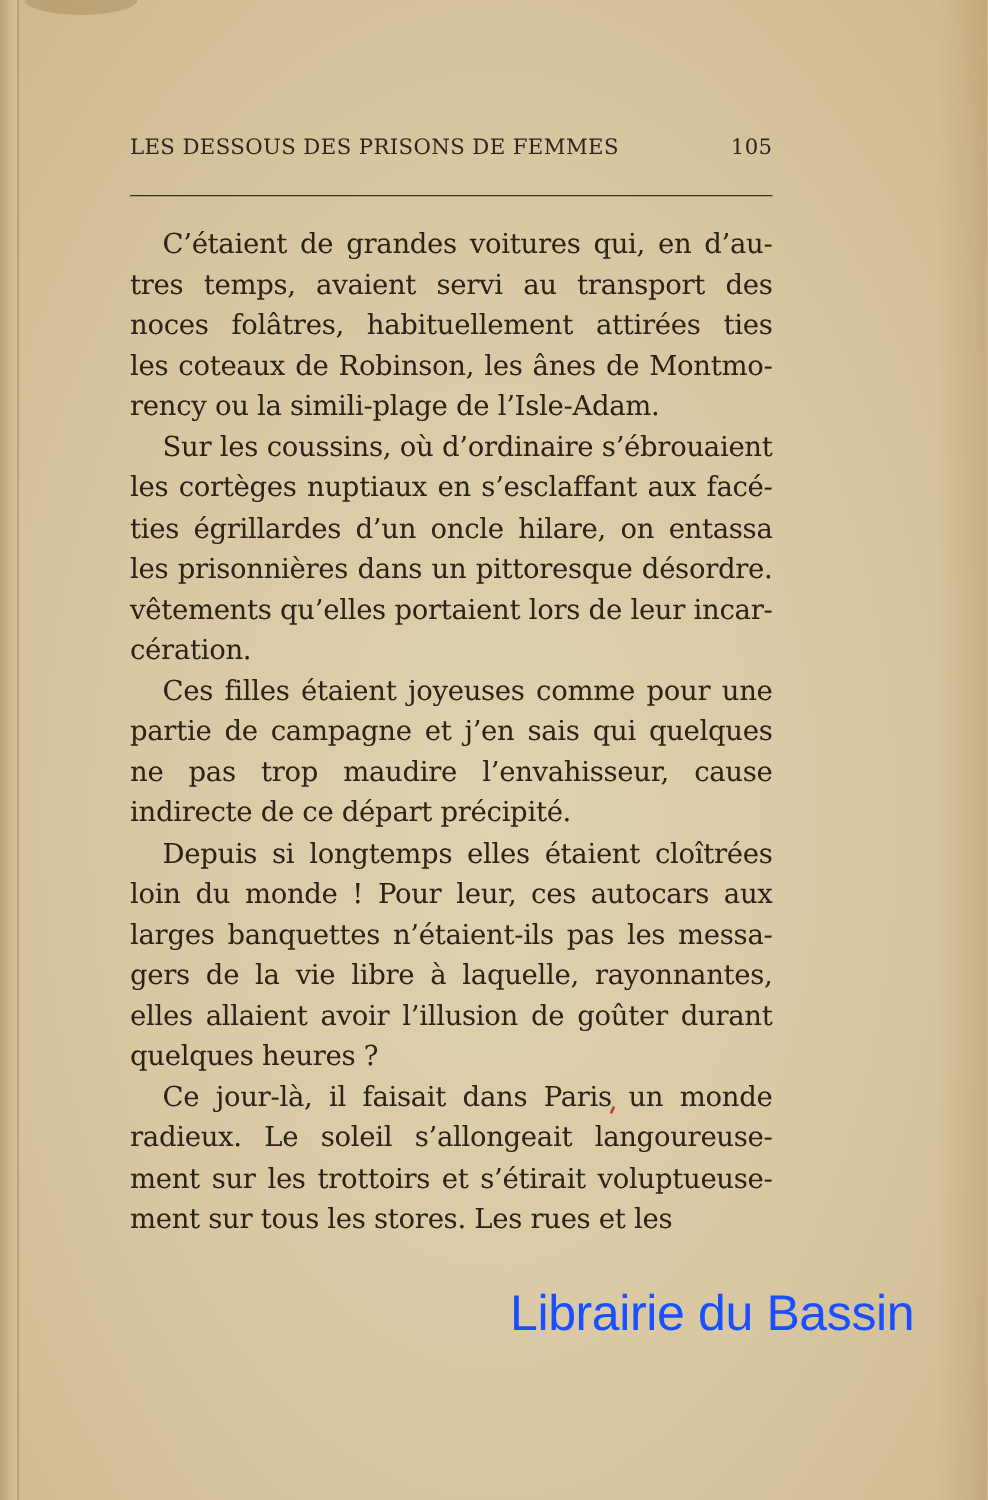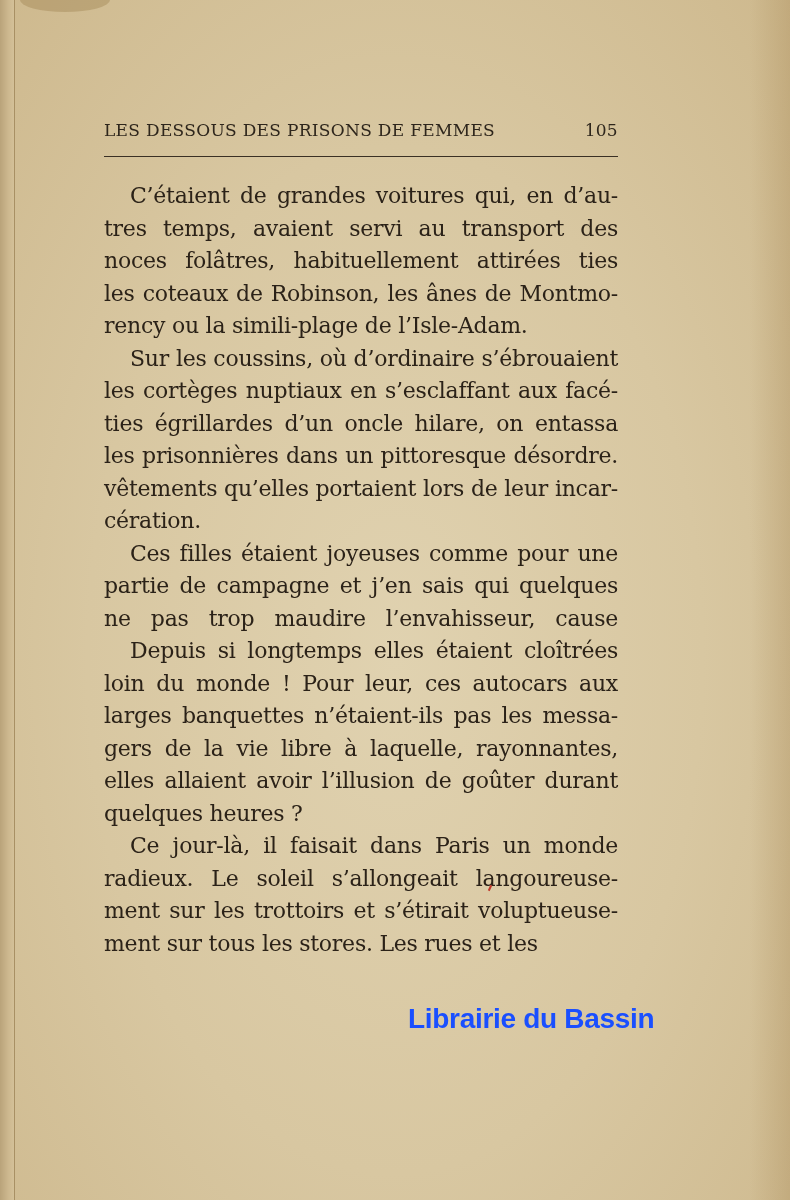--- a/index.html
+++ b/index.html
@@ -19,21 +19,21 @@
   }
   .right-edge {
     position: absolute; right: 0; top: 0; width: 40px; height: 1200px;
     background: linear-gradient(90deg, rgba(0,0,0,0) 0%, rgba(170,140,90,0.35) 100%);
   }
   .top-stain {
     position: absolute; left: 20px; top: -12px; width: 90px; height: 24px;
     border-radius: 50%; background: rgba(150,120,70,0.35);
   }
   .running-head {
-    position: absolute; left: 104px; top: 120px; width: 514px;
+    position: absolute; left: 104px; top: 108px; width: 514px;
     display: flex; justify-content: space-between; align-items: flex-end;
     font-family: "DejaVu Serif", "Liberation Serif", serif;
     font-size: 17px; color: #2e261c; letter-spacing: 0.3px;
   }
   .rule {
     position: absolute; left: 104px; top: 156px; width: 514px; height: 0;
     border-top: 1.5px solid #3a3024;
   }
   .body-text {
     position: absolute; left: 104px; top: 180px; width: 514px;
@@ -43,23 +43,23 @@
   }
   .para { margin: 0; }
   .line {
     display: block; text-align: justify; text-align-last: justify;
     white-space: nowrap; height: 32.5px; overflow: visible;
     letter-spacing: -0.25px;
   }
   .line.indent { padding-left: 26px; }
   .line.last { text-align-last: left; }
   .watermark {
-    position: absolute; left: 408px; top: 1003px;
+    position: absolute; left: 408px; top: 1029px;
     font-family: "Liberation Sans", "DejaVu Sans", sans-serif;
-    font-size: 28px; color: #1a4fff; letter-spacing: -0.3px; font-weight: bold;
+    font-size: 40px; color: #1a4fff; letter-spacing: -0.3px;
   }
   .red-mark {
     position: absolute; left: 489px; top: 885px; width: 2px; height: 6px;
     background: #c0392b; transform: rotate(25deg);
   }
 </style>
 </head>
 <body>
 
 <div class="page">
@@ -86,20 +86,21 @@
         <span class="line">les cortèges nuptiaux en s’esclaffant aux facé-</span>
         <span class="line">ties égrillardes d’un oncle hilare, on entassa</span>
         <span class="line">les prisonnières dans un pittoresque désordre.</span>
         <span class="line">vêtements qu’elles portaient lors de leur incar-</span>
         <span class="line last">cération.</span>
       </div>
       <div class="para">
         <span class="line indent">Ces filles étaient joyeuses comme pour une</span>
         <span class="line">partie de campagne et j’en sais qui quelques</span>
         <span class="line">ne pas trop maudire l’envahisseur, cause</span>
+        <span class="line last">indirecte de ce départ précipité.</span>
       </div>
       <div class="para">
         <span class="line indent">Depuis si longtemps elles étaient cloîtrées</span>
         <span class="line">loin du monde ! Pour leur, ces autocars aux</span>
         <span class="line">larges banquettes n’étaient-ils pas les messa-</span>
         <span class="line">gers de la vie libre à laquelle, rayonnantes,</span>
         <span class="line">elles allaient avoir l’illusion de goûter durant</span>
         <span class="line last">quelques heures ?</span>
       </div>
       <div class="para">

